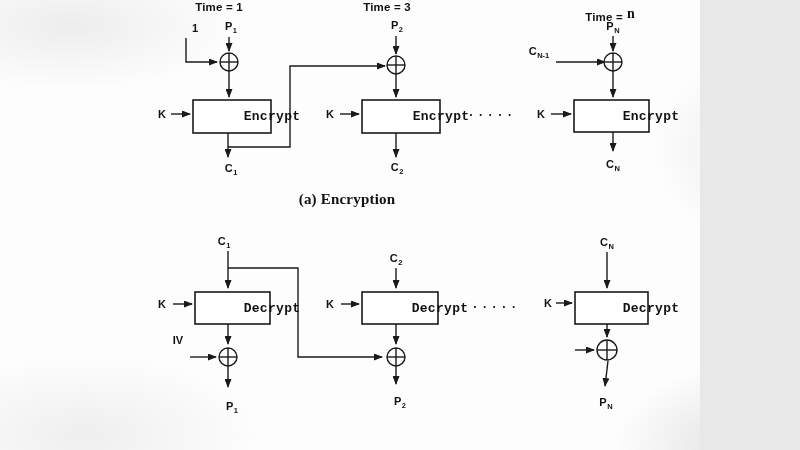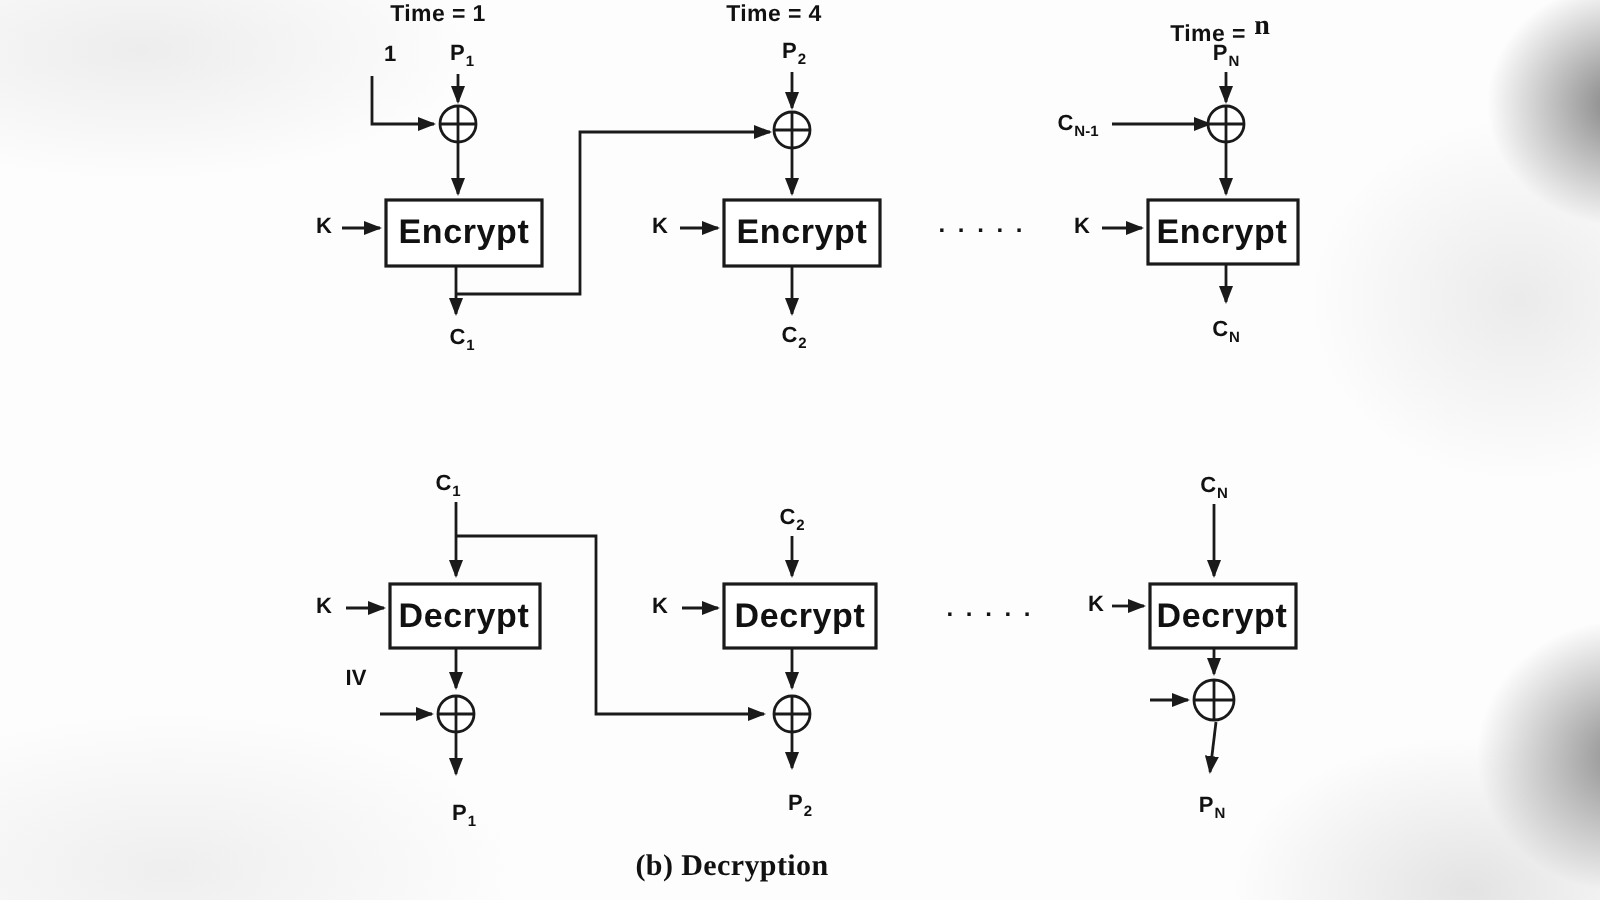--- a/index.html
+++ b/index.html
@@ -1,36 +1,36 @@
 <!DOCTYPE html>
 <html><head>
 <meta charset="utf-8">
 <style>
   html,body{margin:0;padding:0;background:#e8e8e8;}
   .stage{
-    position:relative;width:800px;height:450px;overflow:hidden;
+    position:relative;width:700px;height:450px;overflow:hidden;
     font-family:"Liberation Sans",sans-serif;color:#111;
     background:
       radial-gradient(95px 85px at 812px 52px, rgba(105,105,105,.85), rgba(105,105,105,0) 72%),
       radial-gradient(105px 95px at 814px 378px, rgba(110,110,110,.8), rgba(110,110,110,0) 72%),
       radial-gradient(150px 130px at 760px 150px, rgba(170,170,170,.22), rgba(170,170,170,0) 70%),
       radial-gradient(170px 110px at 735px 445px, rgba(160,160,160,.28), rgba(160,160,160,0) 70%),
       radial-gradient(230px 90px at 70px 25px, rgba(195,195,195,.28), rgba(195,195,195,0) 72%),
       radial-gradient(240px 110px at 85px 435px, rgba(195,195,195,.25), rgba(195,195,195,0) 72%),
       #fdfdfd;
   }
   .stage svg{position:absolute;left:0;top:0;}
   .lbl{
     position:absolute;transform:translate(-50%,-50%);
     font-size:11px;font-weight:bold;line-height:1;white-space:nowrap;
   }
   .lbl sub{font-size:7.5px;vertical-align:-3px;margin-left:.5px;}
   .time{font-size:11.5px;letter-spacing:.2px;}
   .serif-n{font-family:"Liberation Serif",serif;font-size:14px;}
-  .boxlbl{font-family:Liberation Sans, sans-serif;font-size:17px;letter-spacing:.3px;}
+  .boxlbl{font-family:Liberation Mono, monospace;font-size:13px;letter-spacing:.3px;margin-left:40px;}
   .caption{font-family:"Liberation Serif",serif;font-size:15px;letter-spacing:.2px;}
   .dots{font-size:12px;letter-spacing:1.5px;}
 </style>
 </head>
 <body>
 
 <div class="stage">
 
   <svg width="800" height="450" viewBox="0 0 800 450">
     <defs>
@@ -142,58 +142,58 @@
         </g>
       <g>
           <circle cx="607" cy="350" r="10"></circle>
           <line x1="607" y1="340" x2="607" y2="360"></line>
           <line x1="597" y1="350" x2="617" y2="350"></line>
         </g>
     </g>
   </svg>
 
   <div class="lbl time" style="left:219px;top:8px">Time = 1</div>
-  <div class="lbl time" style="left:387px;top:8px">Time = 4</div>
+  <div class="lbl time" style="left:387px;top:8px">Time = 3</div>
   <div class="lbl time" style="left:604px;top:18px">Time =</div>
   <div class="lbl serif-n" style="left:631px;top:14px">n</div>
 
   <div class="lbl" style="left:195px;top:28px">1</div>
   <div class="lbl" style="left:231px;top:28px"><span>P</span><sub>1</sub></div>
   <div class="lbl" style="left:397px;top:27px"><span>P</span><sub>2</sub></div>
   <div class="lbl" style="left:613px;top:28px"><span>P</span><sub>N</sub></div>
-  <div class="lbl" style="left:539px;top:63px"><span>C</span><sub>N-1</sub></div>
+  <div class="lbl" style="left:539px;top:53px"><span>C</span><sub>N-1</sub></div>
 
   <div class="lbl" style="left:162px;top:114px">K</div>
   <div class="lbl" style="left:330px;top:114px">K</div>
   <div class="lbl" style="left:541px;top:114px">K</div>
   <div class="lbl dots" style="left:491px;top:112px">. . . . .</div>
 
   <div class="lbl boxlbl" style="left:232px;top:116px">Encrypt</div>
   <div class="lbl boxlbl" style="left:401px;top:116px">Encrypt</div>
   <div class="lbl boxlbl" style="left:611px;top:116px">Encrypt</div>
 
   <div class="lbl" style="left:231px;top:170px"><span>C</span><sub>1</sub></div>
   <div class="lbl" style="left:397px;top:169px"><span>C</span><sub>2</sub></div>
   <div class="lbl" style="left:613px;top:166px"><span>C</span><sub>N</sub></div>
 
+  <div class="lbl caption" style="left:347px;top:199px">(a) Encryption</div>
 
   <div class="lbl" style="left:224px;top:243px"><span>C</span><sub>1</sub></div>
   <div class="lbl" style="left:396px;top:260px"><span>C</span><sub>2</sub></div>
   <div class="lbl" style="left:607px;top:244px"><span>C</span><sub>N</sub></div>
 
   <div class="lbl" style="left:162px;top:304px">K</div>
   <div class="lbl" style="left:330px;top:304px">K</div>
   <div class="lbl" style="left:548px;top:303px">K</div>
   <div class="lbl dots" style="left:495px;top:304px">. . . . .</div>
 
   <div class="lbl boxlbl" style="left:232px;top:308px">Decrypt</div>
   <div class="lbl boxlbl" style="left:400px;top:308px">Decrypt</div>
   <div class="lbl boxlbl" style="left:611px;top:308px">Decrypt</div>
 
   <div class="lbl" style="left:178px;top:340px">IV</div>
 
   <div class="lbl" style="left:232px;top:408px"><span>P</span><sub>1</sub></div>
   <div class="lbl" style="left:400px;top:403px"><span>P</span><sub>2</sub></div>
   <div class="lbl" style="left:606px;top:404px"><span>P</span><sub>N</sub></div>
 
-  <div class="lbl caption" style="left:366px;top:434px">(b) Decryption</div>
 
 </div>
 
 </body></html>

